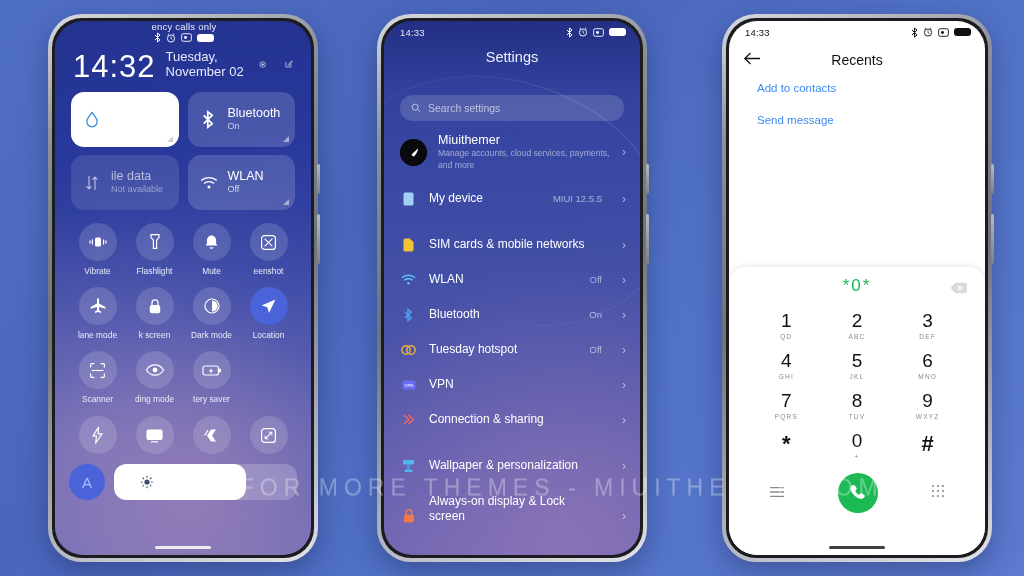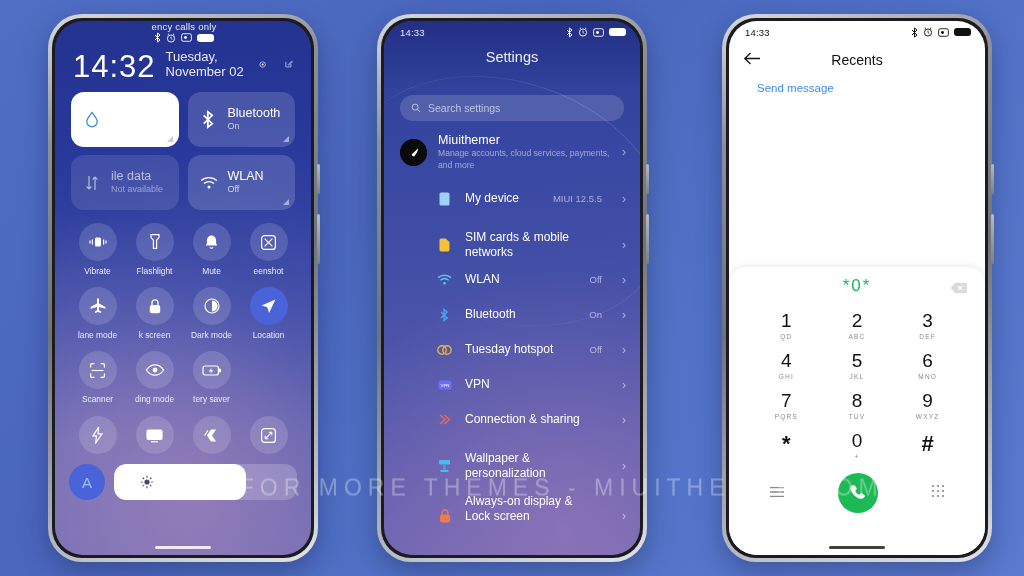--- a/index.html
+++ b/index.html
@@ -141,21 +141,21 @@
   }
   .acct{ display:flex; align-items:center; gap:11px; padding:12px 14px 10px 16px; position:relative; z-index:3; }
   .ava{ width:27px; height:27px; border-radius:50%; background:#0b0b0d;
     display:flex; align-items:center; justify-content:center; flex:0 0 auto; overflow:hidden; }
   .acct .txt{ flex:1; }
   .acct .n1{ font-size:12.5px; }
   .acct .n2{ font-size:8.6px; color:rgba(255,255,255,0.52); line-height:1.35; margin-top:1px; }
   .chev{ color:rgba(255,255,255,0.55); font-size:12px; }
 
   .srow{ display:flex; align-items:center; gap:13px; padding:0 14px 0 17px;
-    height:35px; position:relative; z-index:3;margin-left:36px; }
+    height:35px; position:relative; z-index:3; }
   .srow .ic{ width:15px; display:flex; align-items:center; justify-content:center; flex:0 0 auto; }
   .srow .nm{ flex:1; font-size:12px; color:#fff; line-height:1.2; }
   .srow .val{ font-size:9.5px; color:rgba(255,255,255,0.55); margin-right:7px; }
   .grp-gap{ height:11px; }
   .srow.tall{ height:40px;align-items:flex-end; }
 
   
   .dl{ width:100%; height:100%; background:#fff; position:relative; color:#111; }
   .dl .statusbar{ color:#111; }
   .dl-head{ display:flex; align-items:center; padding:8px 14px 0 14px; }
@@ -636,20 +636,21 @@
       <div class="dl-head">
         <div class="bk">
           <svg width="18" height="13" viewBox="0 0 18 13">
                 <path d="M17 6.5H2M7.5 1L1.8 6.5 7.5 12" stroke="#111" stroke-width="1.3" fill="none"></path>
               </svg>
         </div>
         <div class="ttl">Recents</div>
       </div>
 
       <div class="dl-links">
+        <a>Add to contacts</a>
         <a>Send message</a>
       </div>
 
       <div class="dialpanel">
         <div class="numrow">
           <div class="num">*0*</div>
           <div class="bksp">
             <svg width="17" height="12" viewBox="0 0 17 12">
                   <path d="M5.4 0.8h10a1.4 1.4 0 011.4 1.4v7.6a1.4 1.4 0 01-1.4 1.4h-10L0.6 6z" fill="#d8dade"></path>
                   <path d="M8 4l4.2 4M12.2 4L8 8" stroke="#fff" stroke-width="1.2"></path>

